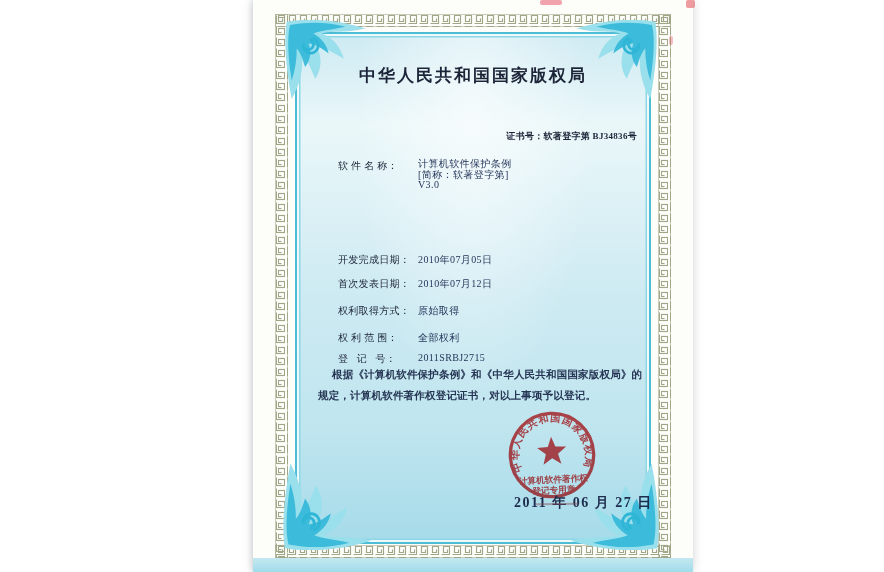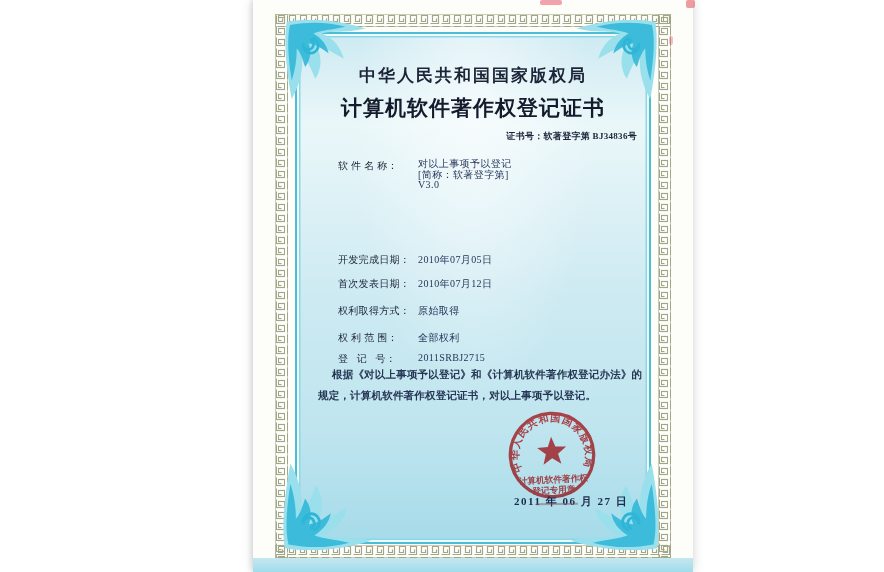--- a/index.html
+++ b/index.html
@@ -41,21 +41,21 @@
   .statement{position:absolute;left:21px;width:322px;font-size:10.5px;font-weight:700;
              color:#253553;letter-spacing:.2px;white-space:pre;}
   .seal{position:absolute;left:238px;top:394px;width:122px;height:122px;
         transform:rotate(-3deg);mix-blend-mode:multiply;opacity:.92;}
   .seal-ring{fill:none;stroke:var(--seal_red);stroke-width:3.2;}
   .seal-star{fill:var(--seal_red);}
   .seal-arc-text{fill:var(--seal_red);font-size:10px;font-weight:700;
                  font-family:"Liberation Serif","DejaVu Serif",serif;}
   .seal-text{fill:var(--seal_red);font-weight:700;text-anchor:middle;
              font-family:"Liberation Serif","DejaVu Serif",serif;}
-  .issue-date{position:absolute;left:261px;top:494px;font-size:11px;font-weight:700;
+  .issue-date{position:absolute;left:261px;top:494px;font-size:14px;font-weight:700;
               letter-spacing:1.5px;color:#1d2b4d;white-space:pre;}
   .fold-line{position:absolute;left:283px;top:503px;width:42px;height:1.5px;
              background:rgba(130,75,85,.45);transform:rotate(-.6deg);}
   .bottom-wash{position:absolute;left:0;right:0;top:558px;height:14px;
                background:linear-gradient(180deg,#c4e8f0,#9fdcea);}
   .artifact{position:absolute;border-radius:2px;filter:blur(.7px);}
 </style>
 </head>
 <body>
 
@@ -97,26 +97,25 @@
           </pattern>
         </defs>
       <rect width="100%" height="100%" fill="url(#gkR)"></rect>
       <rect x="0.5" y="0.5" width="12" height="543" class="gk-edge"></rect>
     </svg>
 
     <div class="frame">
 
       <div class="authority">中华人民共和国国家版权局</div>
 
-      <div class="cert-title">计算机软件著作权登记证书</div>
 
       <div class="cert-no"><span>证书号：</span><span>软著登字第 BJ34836号</span></div>
 
       <div class="row" style="top:114px">
-        <span class="flabel">软 件 名 称：</span><span class="fvalue"><span>对以上事项予以登记</span><span>[简称：软著登字第]</span><span>V3.0</span></span>
+        <span class="flabel">软 件 名 称：</span><span class="fvalue"><span>计算机软件保护条例</span><span>[简称：软著登字第]</span><span>V3.0</span></span>
       </div>
 
 
       <div class="row" style="top:208px">
         <span class="flabel">开发完成日期：</span><span class="fvalue">2010年07月05日</span>
       </div>
 
       <div class="row" style="top:232px">
         <span class="flabel">首次发表日期：</span><span class="fvalue">2010年07月12日</span>
       </div>
@@ -126,21 +125,21 @@
       </div>
 
       <div class="row" style="top:286px">
         <span class="flabel">权 利 范 围：</span><span class="fvalue">全部权利</span>
       </div>
 
       <div class="row" style="top:307px">
         <span class="flabel">登   记   号：</span><span class="fvalue">2011SRBJ2715</span>
       </div>
 
-      <div class="statement" style="top:334px;text-indent:14px">根据《对以上事项予以登记》和《计算机软件著作权登记办法》的</div>
+      <div class="statement" style="top:334px;text-indent:14px">根据《计算机软件保护条例》和《中华人民共和国国家版权局》的</div>
       <div class="statement" style="top:355px">规定，计算机软件著作权登记证书，对以上事项予以登记。</div>
 
     </div>
 
     <svg class="corner" style="left:32px;top:20px;width:84px;height:84px" viewBox="0 0 100 100">
       <path class="orn-light" d="M2,2 C30,-3 62,0 96,10 C70,16 56,12 44,16 C58,22 66,32 70,46 C56,38 46,32 38,32 C44,44 44,58 36,70 C30,56 26,46 20,42 C22,58 18,76 8,94 C2,62 -2,26 2,2 Z"></path>
       <path class="orn-main" d="M6,6 C28,2 50,2 72,8 C54,12 44,12 34,16 C44,22 50,30 52,40 C42,32 34,28 28,28 C32,38 30,48 24,56 C20,44 18,38 14,34 C14,48 12,60 8,72 C4,46 2,22 6,6 Z"></path>
       <path class="orn-curl" d="M34,22 a9,9 0 1 1 -12,6 a6,6 0 1 0 9,-4"></path>
     </svg>
     <svg class="corner" style="right:36px;top:20px;width:84px;height:84px;transform:scaleX(-1)" viewBox="0 0 100 100">

